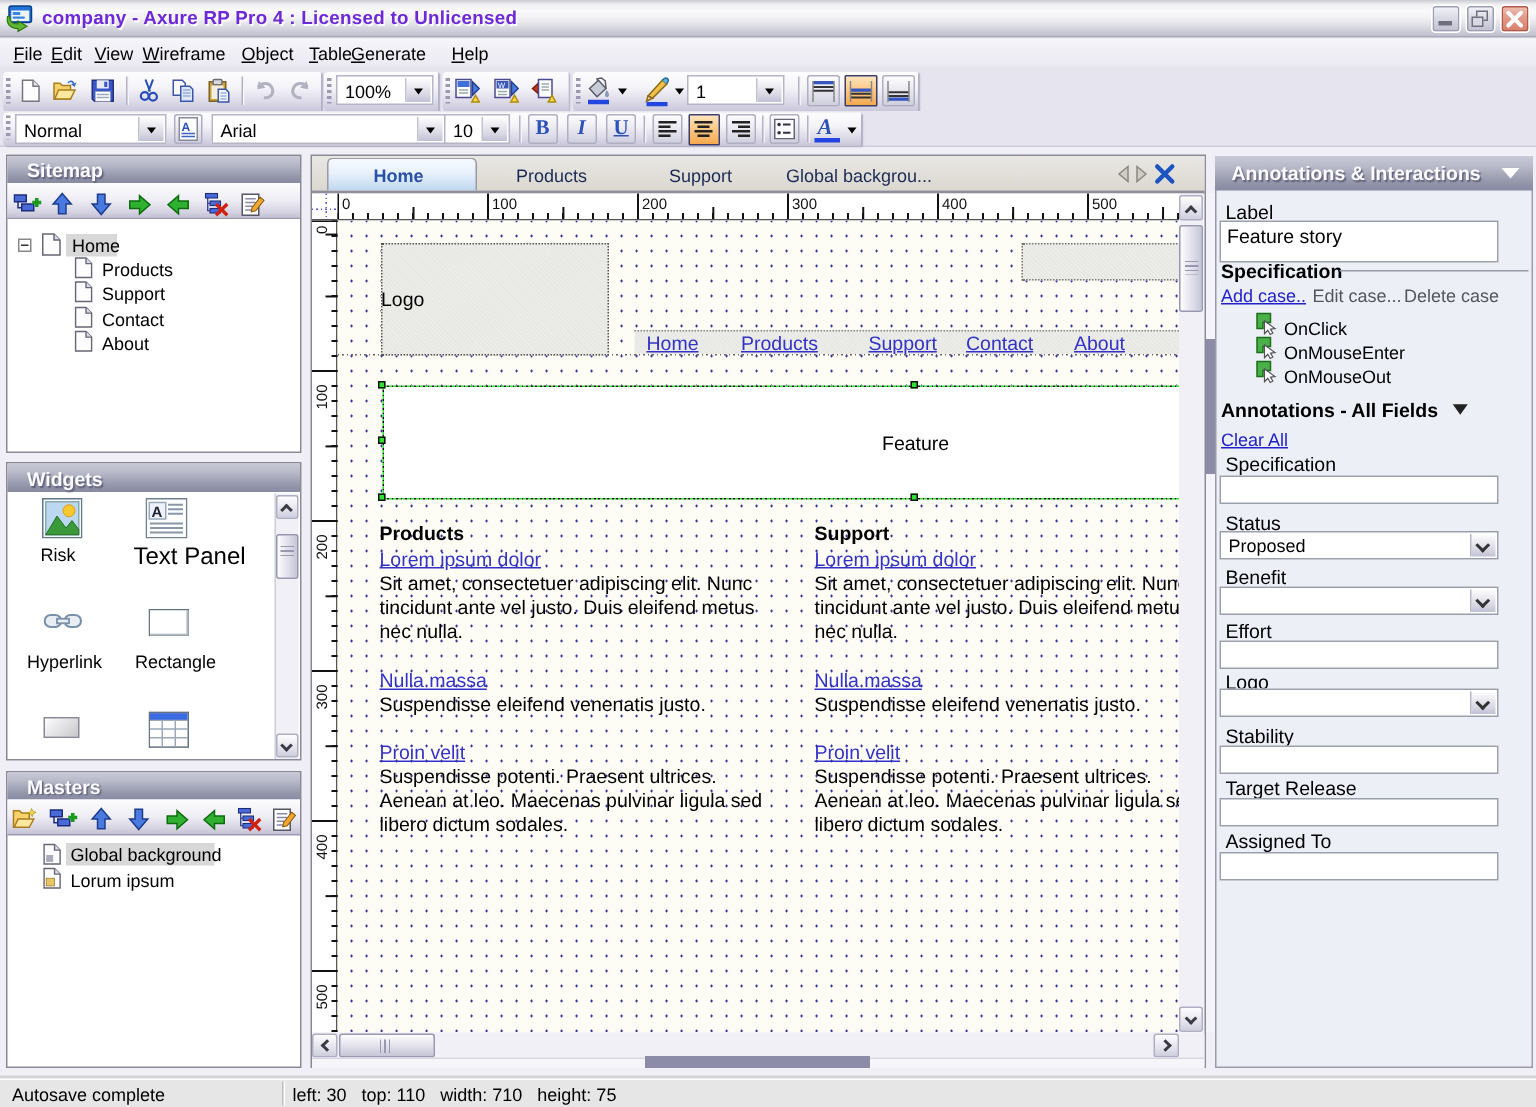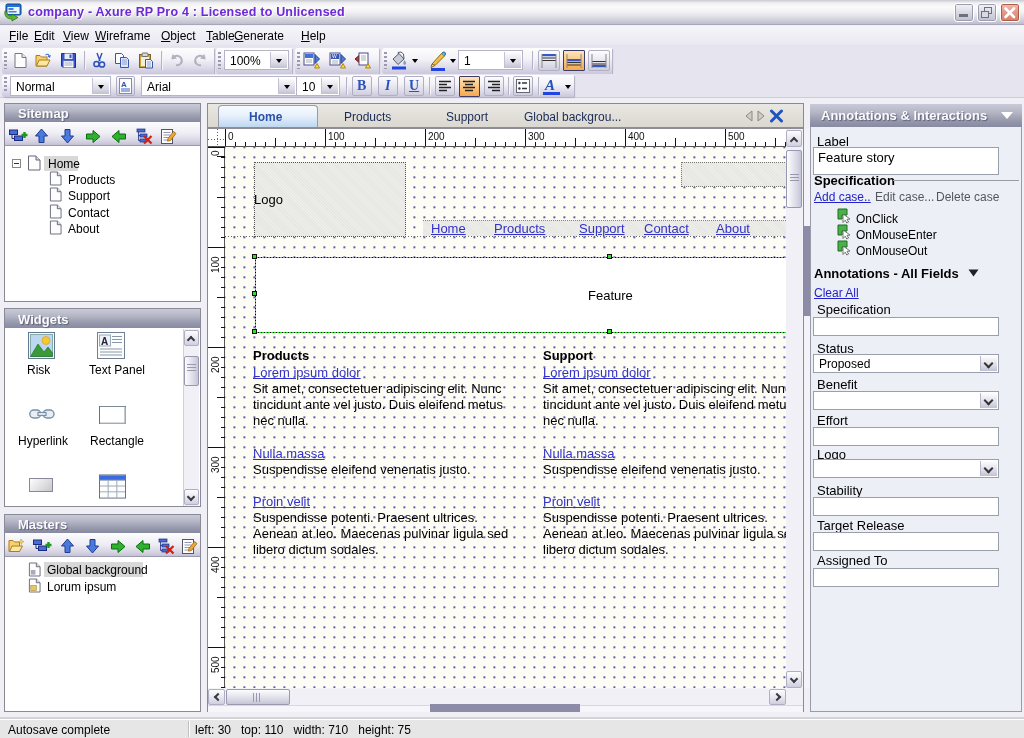--- a/index.html
+++ b/index.html
@@ -327,21 +327,21 @@
     <path d="M2.5 24.5 L10 12 L16 20 L20 15 L24.5 21 L24.5 24.5 Z" fill="#3a9a3a" stroke="#1a6a1a" stroke-width="0.6"></path>
   </svg>
 <div class="abs" style="left:27px;top:363px;font-size:12px">Risk</div>
 
 <svg class="abs" style="left:97px;top:332px" width="28" height="27" viewBox="0 0 28 27">
     <rect x="0.5" y="0.5" width="27" height="26" fill="#fdfdfd" stroke="#708090"></rect>
     <rect x="2.5" y="3" width="11" height="11" fill="#eef2f8" stroke="#9ab"></rect>
     <text x="4" y="12.5" font-size="10" font-weight="bold" fill="#223" font-family="Liberation Sans">A</text>
     <path d="M15 4.5 L25 4.5 M15 7.5 L25 7.5 M15 10.5 L25 10.5 M3 17 L25 17 M3 20 L25 20 M3 23 L25 23" stroke="#8898a8" stroke-width="1.2"></path>
   </svg>
-<div class="abs" style="left:89px;top:363px;font-size:12px">Text Panel</div>
+<div class="abs" style="left:89px;top:363px;font-size:16px">Text Panel</div>
 
 <svg class="abs" style="left:29px;top:407px" width="26" height="14" viewBox="0 0 26 14">
     <rect x="0.8" y="3" width="11" height="8" rx="4" fill="#e8eef4" stroke="#7890a8" stroke-width="1.4"></rect>
     <rect x="14" y="3" width="11" height="8" rx="4" fill="#e8eef4" stroke="#7890a8" stroke-width="1.4"></rect>
     <rect x="9" y="5.5" width="8" height="3" fill="#e8eef4" stroke="#7890a8" stroke-width="1.2"></rect>
   </svg>
 <div class="abs" style="left:18px;top:434px;font-size:12px">Hyperlink</div>
 
 <svg class="abs" style="left:99px;top:406px" width="27" height="18" viewBox="0 0 28 22" preserveAspectRatio="none">
     <rect x="0.5" y="0.5" width="27" height="21" fill="#fff" stroke="#607080"></rect>

